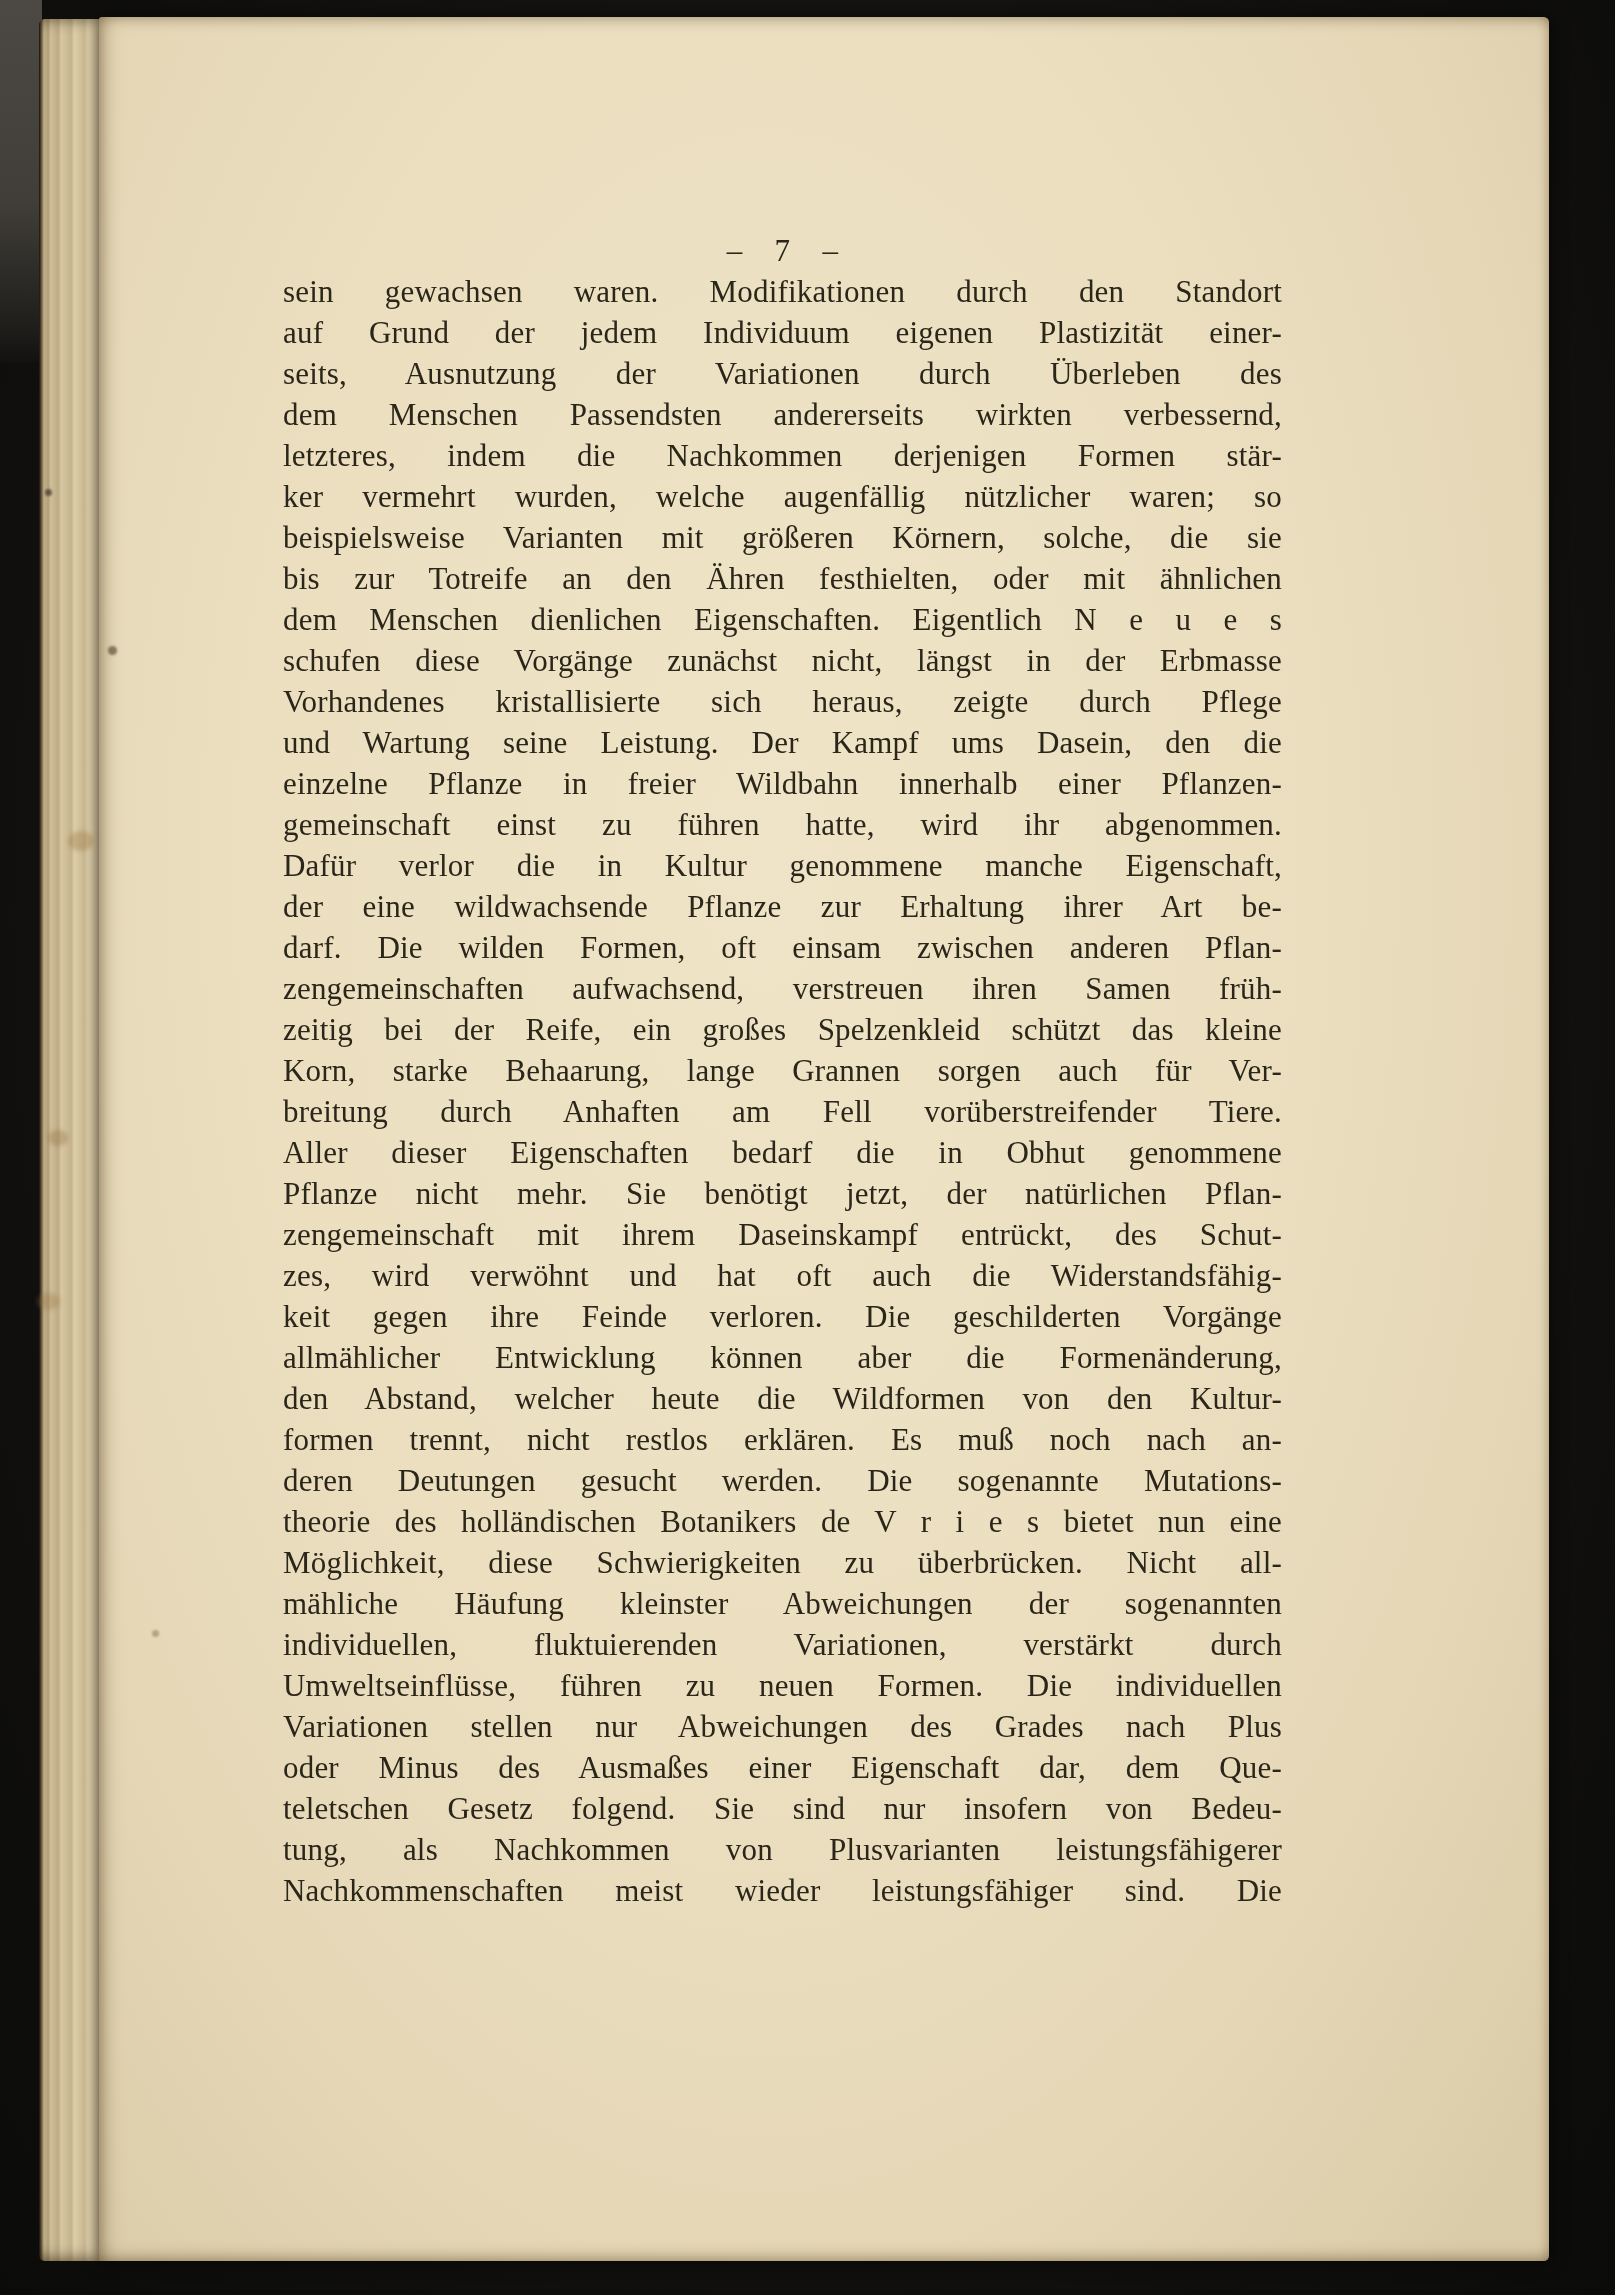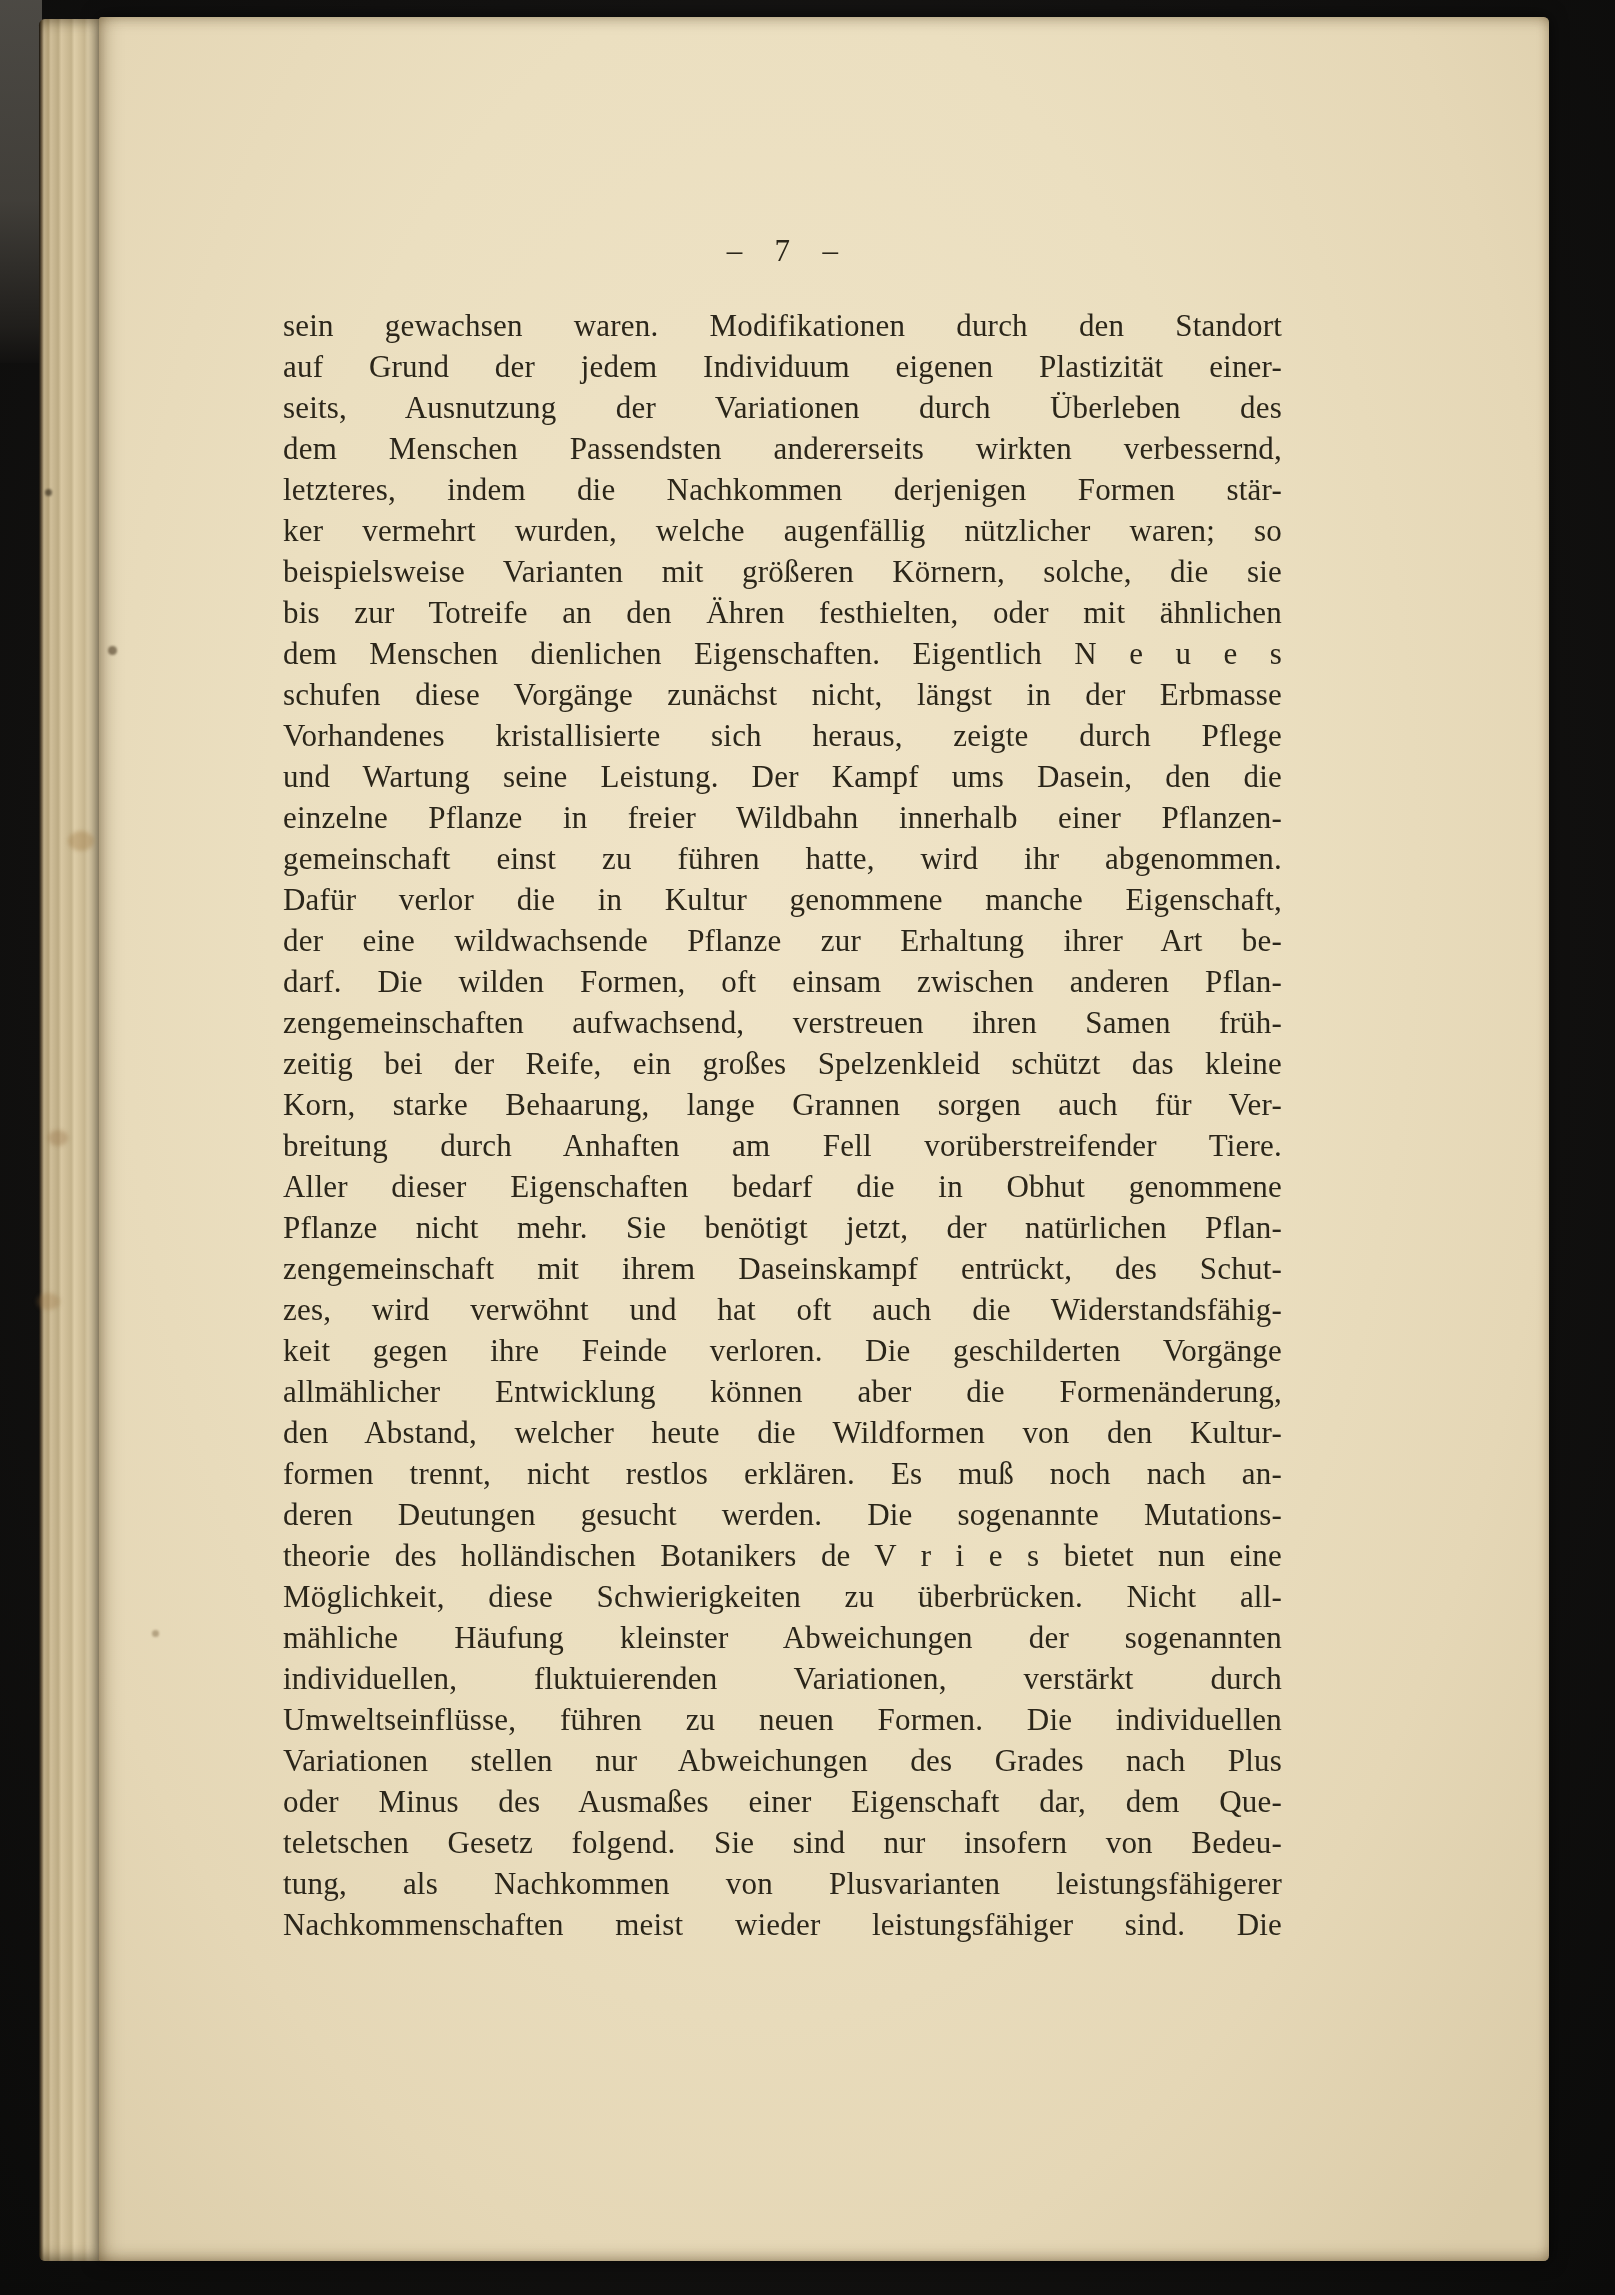--- a/index.html
+++ b/index.html
@@ -76,21 +76,20 @@
   .pagenum-row {
     display: flex;
     justify-content: center;
     align-items: baseline;
     gap: 32px;
     font-size: 31px;
     line-height: 41px;
     letter-spacing: 0.4px;
   }
   .body-text {
-    margin-top: 34px;
     font-size: 31px;
     line-height: 41px;
     letter-spacing: 0.2px;
     white-space: pre-line;
     text-align: justify;
     text-align-last: justify;
     text-rendering: optimizeLegibility;
   }
   
   .stain {

